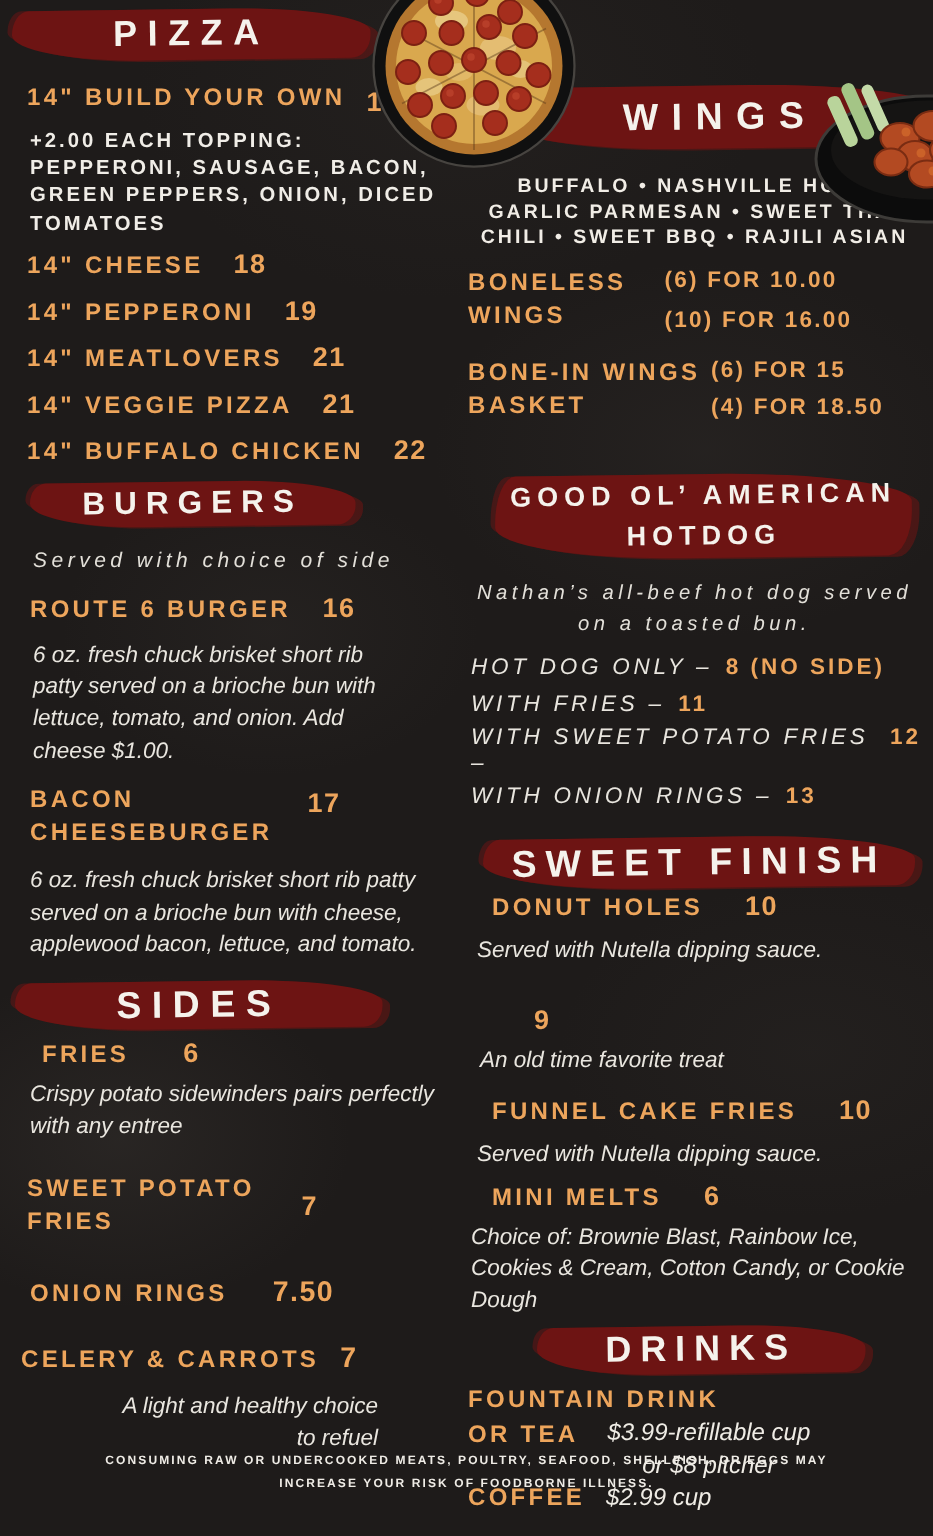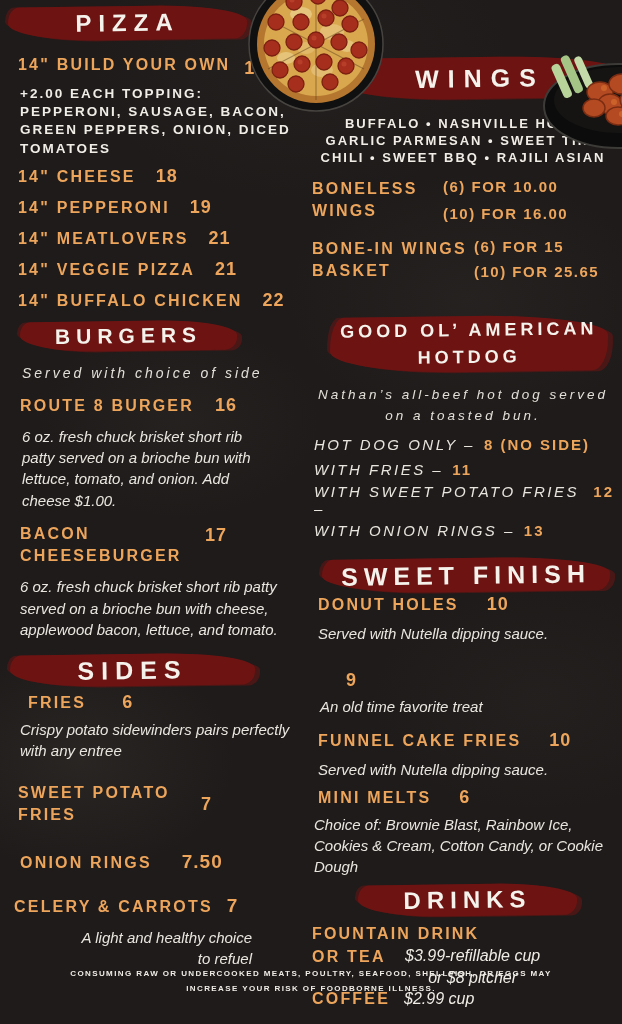--- a/index.html
+++ b/index.html
@@ -81,21 +81,21 @@
   .boneless .iname { width:131px; }
   .bonein { margin-top:16px; }
   .bonein .iname { width:162px; }
   .bonein .prices { gap:8px; }
   .hd-sub { margin-top:12px; text-align:center; font-size:13.5px; line-height:1.6; }
   .opts { margin-left:2px; margin-top:9px; }
   .opt { display:flex; align-items:baseline; gap:9px; margin-bottom:5px; }
   .opt-label { font-style:italic; letter-spacing:2.5px; color:#e8e5de; font-size:15px; }
   .opt-price { color:#eda55c; font-weight:bold; font-size:15px; letter-spacing:2px; }
   .opt1 { margin-bottom:8px; }
-  .sweetrow { margin-left:6px;text-align:center; }
+  .sweetrow { margin-left:16px;text-align:center; }
   .sweetrow .iprice { margin-left:28px; }
   .d-donut { margin-top:2px; }
   .ds { margin-left:6px; margin-top:8px; }
   .d-root { margin-top:26px; }
   .ds2 { margin-left:8px; margin-top:5px; }
   .d-funnel { margin-top:13px; }
   .d-mini { margin-top:6px; }
   .desc-mini { margin-left:2px; margin-top:6px; width:300px; }
   .drink1 { position:relative; margin-top:6px; min-height:66px; }
   .drink1 .iname { line-height:1.45; }
@@ -155,21 +155,21 @@
         </div>
       </div>
     </section>
 
     <section>
       <div class="brush brush-burgers">
         <span>BURGERS</span>
       </div>
       <div class="spaced-it burgers-sub">Served with choice of side</div>
       <div class="row route7">
-        <span class="iname">ROUTE 8 BURGER</span>
+        <span class="iname">ROUTE 6 BURGER</span>
         <span class="iprice">16</span>
       </div>
       <div class="desc desc-r7">6 oz. fresh chuck brisket short rib patty served on a brioche bun with lettuce, tomato, and onion. Add cheese $1.00.</div>
       <div class="row2 bacon">
         <span class="iname pre">BACON
 CHEESEBURGER</span>
         <span class="iprice">17</span>
       </div>
       <div class="desc desc-bacon">6 oz. fresh chuck brisket short rib patty served on a brioche bun with cheese,  applewood bacon, lettuce, and tomato.</div>
     </section>
@@ -215,21 +215,21 @@
         <span class="prices">
           <span>(6) FOR 10.00</span>
           <span>(10) FOR 16.00</span>
         </span>
       </div>
       <div class="row2 wingrow bonein">
         <span class="iname pre">BONE-IN WINGS
 BASKET</span>
         <span class="prices">
           <span>(6) FOR 15</span>
-          <span>(10) FOR 25.65</span>
+          <span>(4) FOR 18.50</span>
         </span>
       </div>
     </section>
 
     <section>
       <div class="brush brush-hotdog">
         <span class="pre">GOOD OL’ AMERICAN
 HOTDOG</span>
       </div>
       <div class="spaced-it hd-sub pre">Nathan’s all-beef hot dog served

